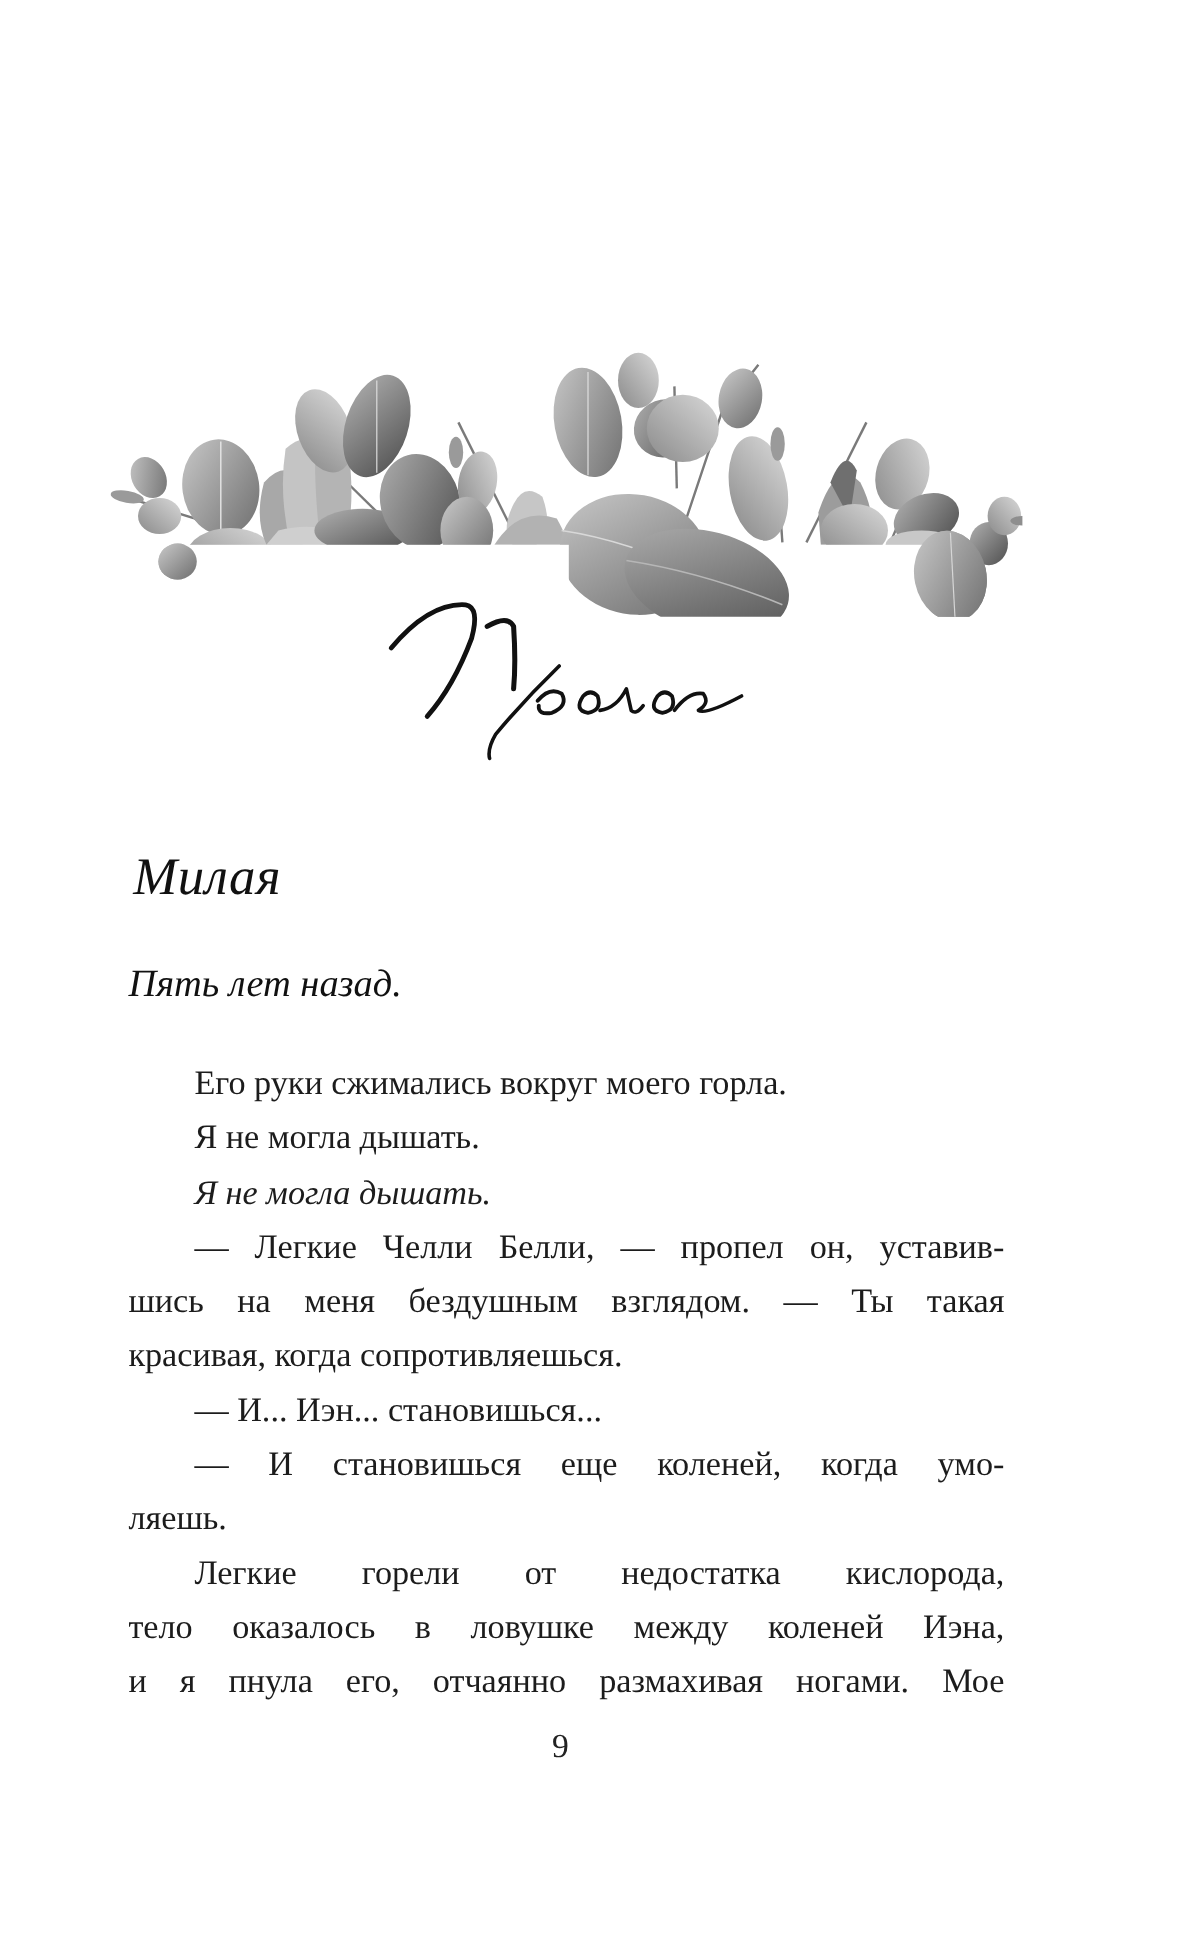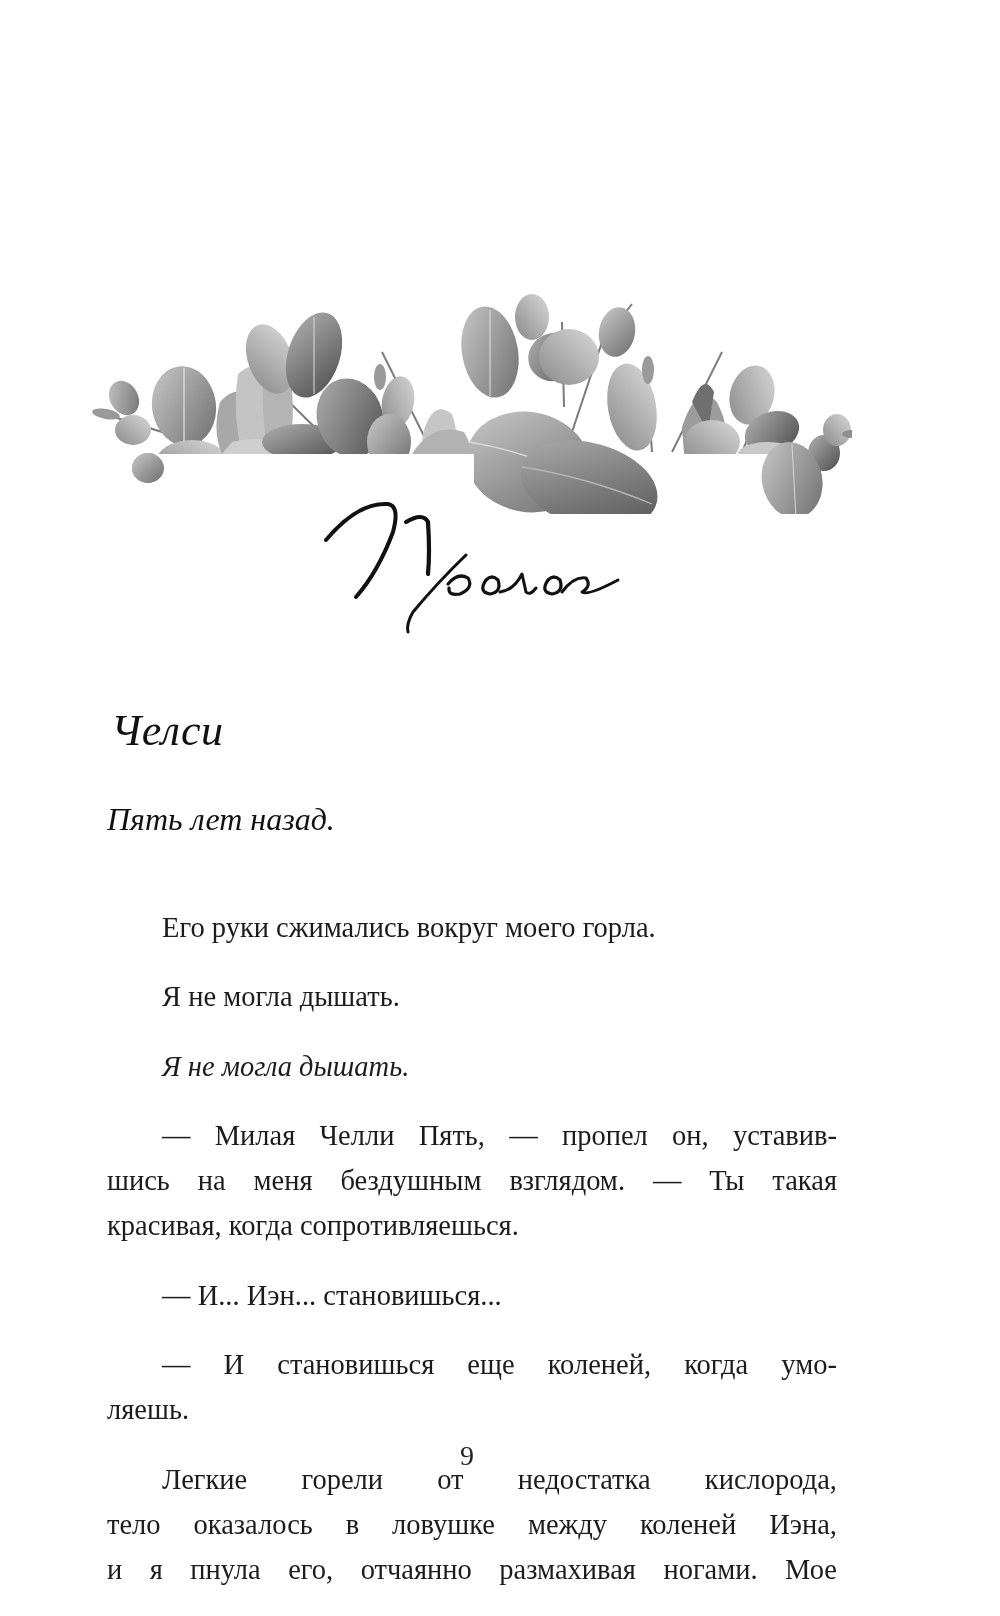--- a/index.html
+++ b/index.html
@@ -14,21 +14,21 @@
   .title-script .sr { position: absolute; width: 1px; height: 1px; overflow: hidden; clip: rect(0 0 0 0); }
 
   .pov { position: absolute; left: 111px; top: 706px; font-style: italic; font-size: 44px;
          line-height: 50px; color: #111; letter-spacing: 0.5px; }
   .when { position: absolute; left: 107px; top: 797px; font-style: italic; font-size: 32px;
           line-height: 44px; color: #111; }
 
   .body-text { position: absolute; left: 107px; top: 881px; width: 730px;
                font-size: 28.5px; line-height: 45.3px; color: #1c1c1c; }
   .body-text p { margin: 0; text-align: justify; text-align-last: left; }
-  .body-text p.indent { text-indent: 55px; margin-top: 24px; }
+  .body-text p.indent { text-indent: 55px; }
   .body-text p.em { font-style: italic; }
   .body-text p.full { text-align-last: justify; }
 
   .page-number { position: absolute; left: 0; width: 1000px; top: 1436px; text-align: center;
                  font-size: 28px; line-height: 40px; color: #222; padding-left: -10px; }
   .page-number span { display: inline-block; transform: translateX(-33px); }
 </style>
 </head>
 <body>
 
@@ -136,29 +136,29 @@
 
         <path d="M182 100 Q196 98 204 82 L208 100 Q212 104 218 96" stroke-width="3"></path>
 
         <path d="M230 88 Q222 100 234 102 Q246 100 242 88 Q236 82 230 88 Z" stroke-width="3.2"></path>
 
         <path d="M244 100 Q256 84 268 86 Q274 94 264 100 Q270 104 300 88" stroke-width="3"></path>
       </g>
     </svg>
   </div>
 
-  <div class="pov">Челси</div>
+  <div class="pov">Милая</div>
 
   <div class="when">Пять лет назад.</div>
 
   <div class="body-text">
     <p class="indent">Его руки сжимались вокруг моего горла.</p>
     <p class="indent">Я не могла дышать.</p>
     <p class="indent em">Я не могла дышать.</p>
-    <p class="indent full">— Милая Челли Пять, — пропел он, уставив-</p>
+    <p class="indent full">— Легкие Челли Белли, — пропел он, уставив-</p>
     <p class="full">шись на меня бездушным взглядом. — Ты такая</p>
     <p>красивая, когда сопротивляешься.</p>
     <p class="indent">— И... Иэн... становишься...</p>
     <p class="indent full">— И становишься еще коленей, когда умо-</p>
     <p>ляешь.</p>
     <p class="indent full">Легкие горели от недостатка кислорода,</p>
     <p class="full">тело оказалось в ловушке между коленей Иэна,</p>
     <p class="full">и я пнула его, отчаянно размахивая ногами. Мое</p>
   </div>
 

